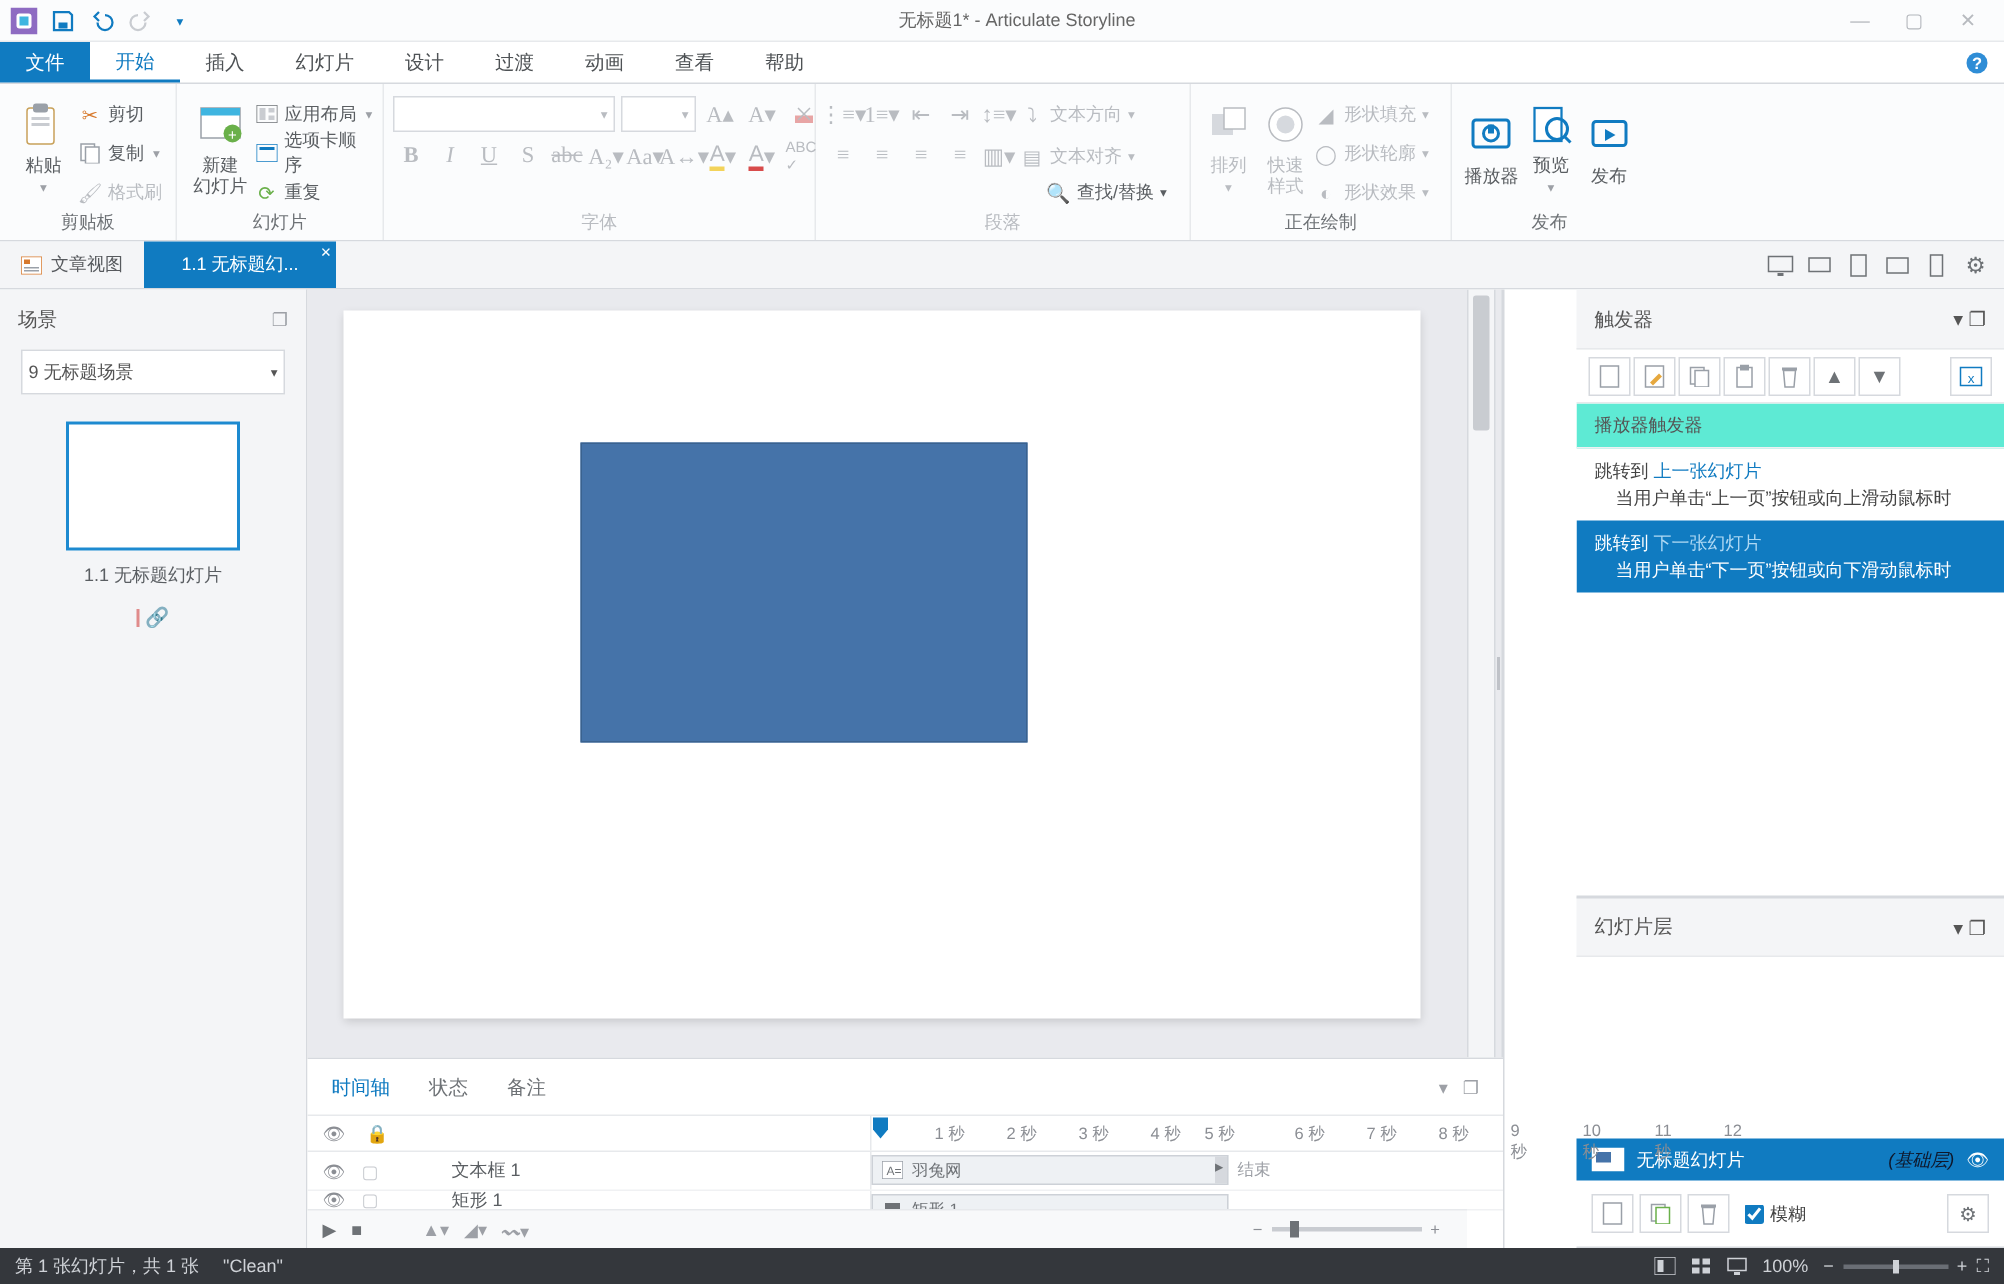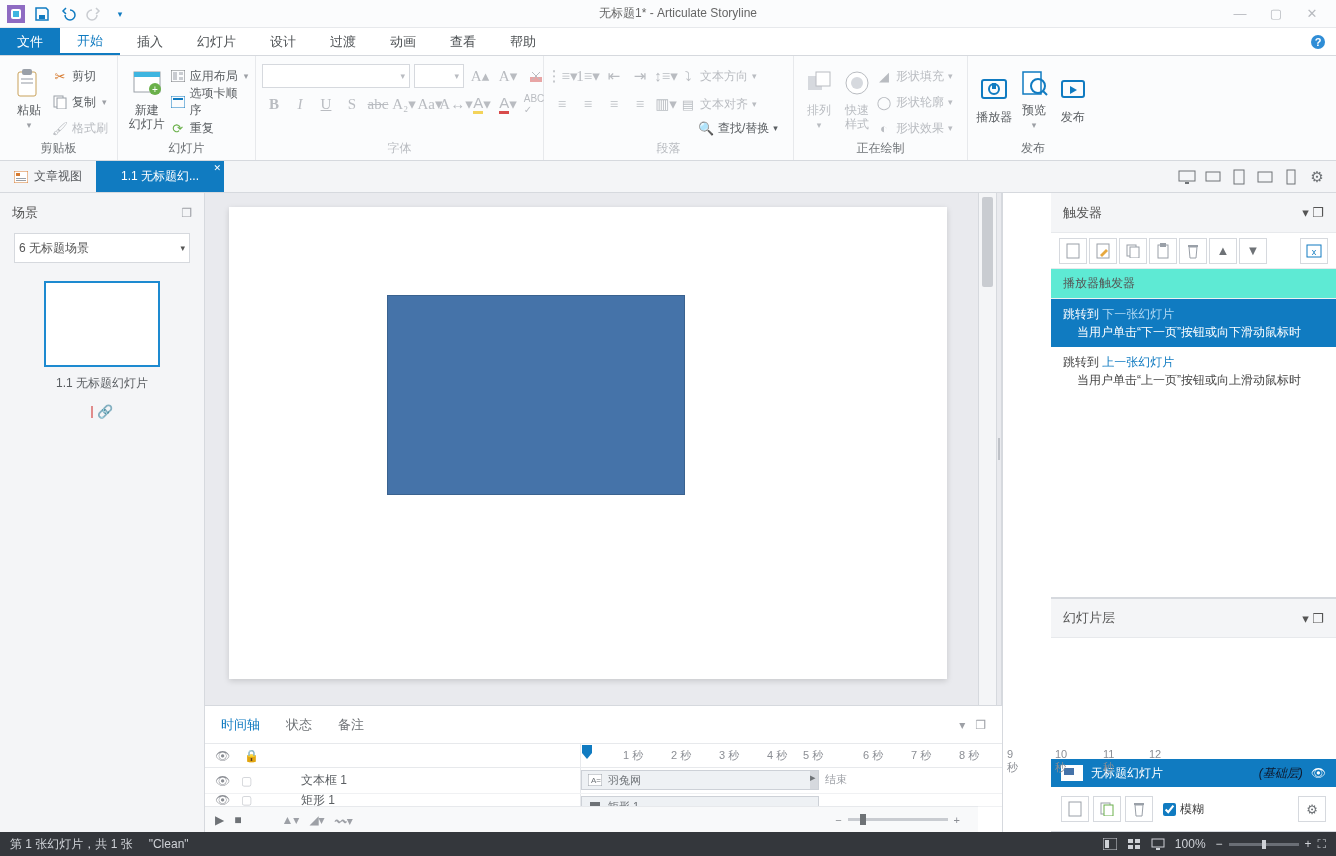--- a/index.html
+++ b/index.html
@@ -453,21 +453,21 @@
 
 <div class="workarea">
 
   <div class="leftpanel">
     <div class="phead">
         <span>场景</span>
         <span class="pctl">❐</span>
       </div>
     <div class="scenecombo">
         <div class="combo" style="height:30px;color:#555;">
-          <span>6 无标题场景</span>
+          <span>9 无标题场景</span>
           <span class="dd" style="color:#555;">▾</span>
         </div>
       </div>
     <div class="thumbwrap">
       <div class="thumb"></div>
       <div class="thumblbl">1.1 无标题幻灯片</div>
       <div class="linkico">
           <span class="bar"></span>
           <span class="chain">🔗</span>
         </div>
@@ -605,27 +605,27 @@
         <div style="flex:1;"></div>
         <div class="tbtn">
             <svg width="16" height="14">
               <rect x="1" y="1" width="14" height="12" fill="none" stroke="#107bc1"></rect>
               <text x="8" y="11" text-anchor="middle" font-size="9" fill="#107bc1">x</text>
             </svg>
           </div>
       </div>
       <div class="triglist">
         <div class="thdr">播放器触发器</div>
+        <div class="trigitem">
+          <div class="l1"><span>跳转到</span> <span class="link">上一张幻灯片</span></div>
+          <div class="l2">当用户单击“上一页”按钮或向上滑动鼠标时</div>
+        </div>
         <div class="trigitem active">
           <div class="l1"><span>跳转到</span> <span class="link">下一张幻灯片</span></div>
           <div class="l2">当用户单击“下一页”按钮或向下滑动鼠标时</div>
-        </div>
-        <div class="trigitem">
-          <div class="l1"><span>跳转到</span> <span class="link">上一张幻灯片</span></div>
-          <div class="l2">当用户单击“上一页”按钮或向上滑动鼠标时</div>
         </div>
       </div>
     </div>
     <div class="sect" style="height:234px;">
       <div class="shead">
           <span>幻灯片层</span>
           <span class="pctl"><span>▾</span>  <span>❐</span></span>
         </div>
       <div style="flex:1;"></div>
       <div class="layerbar">

